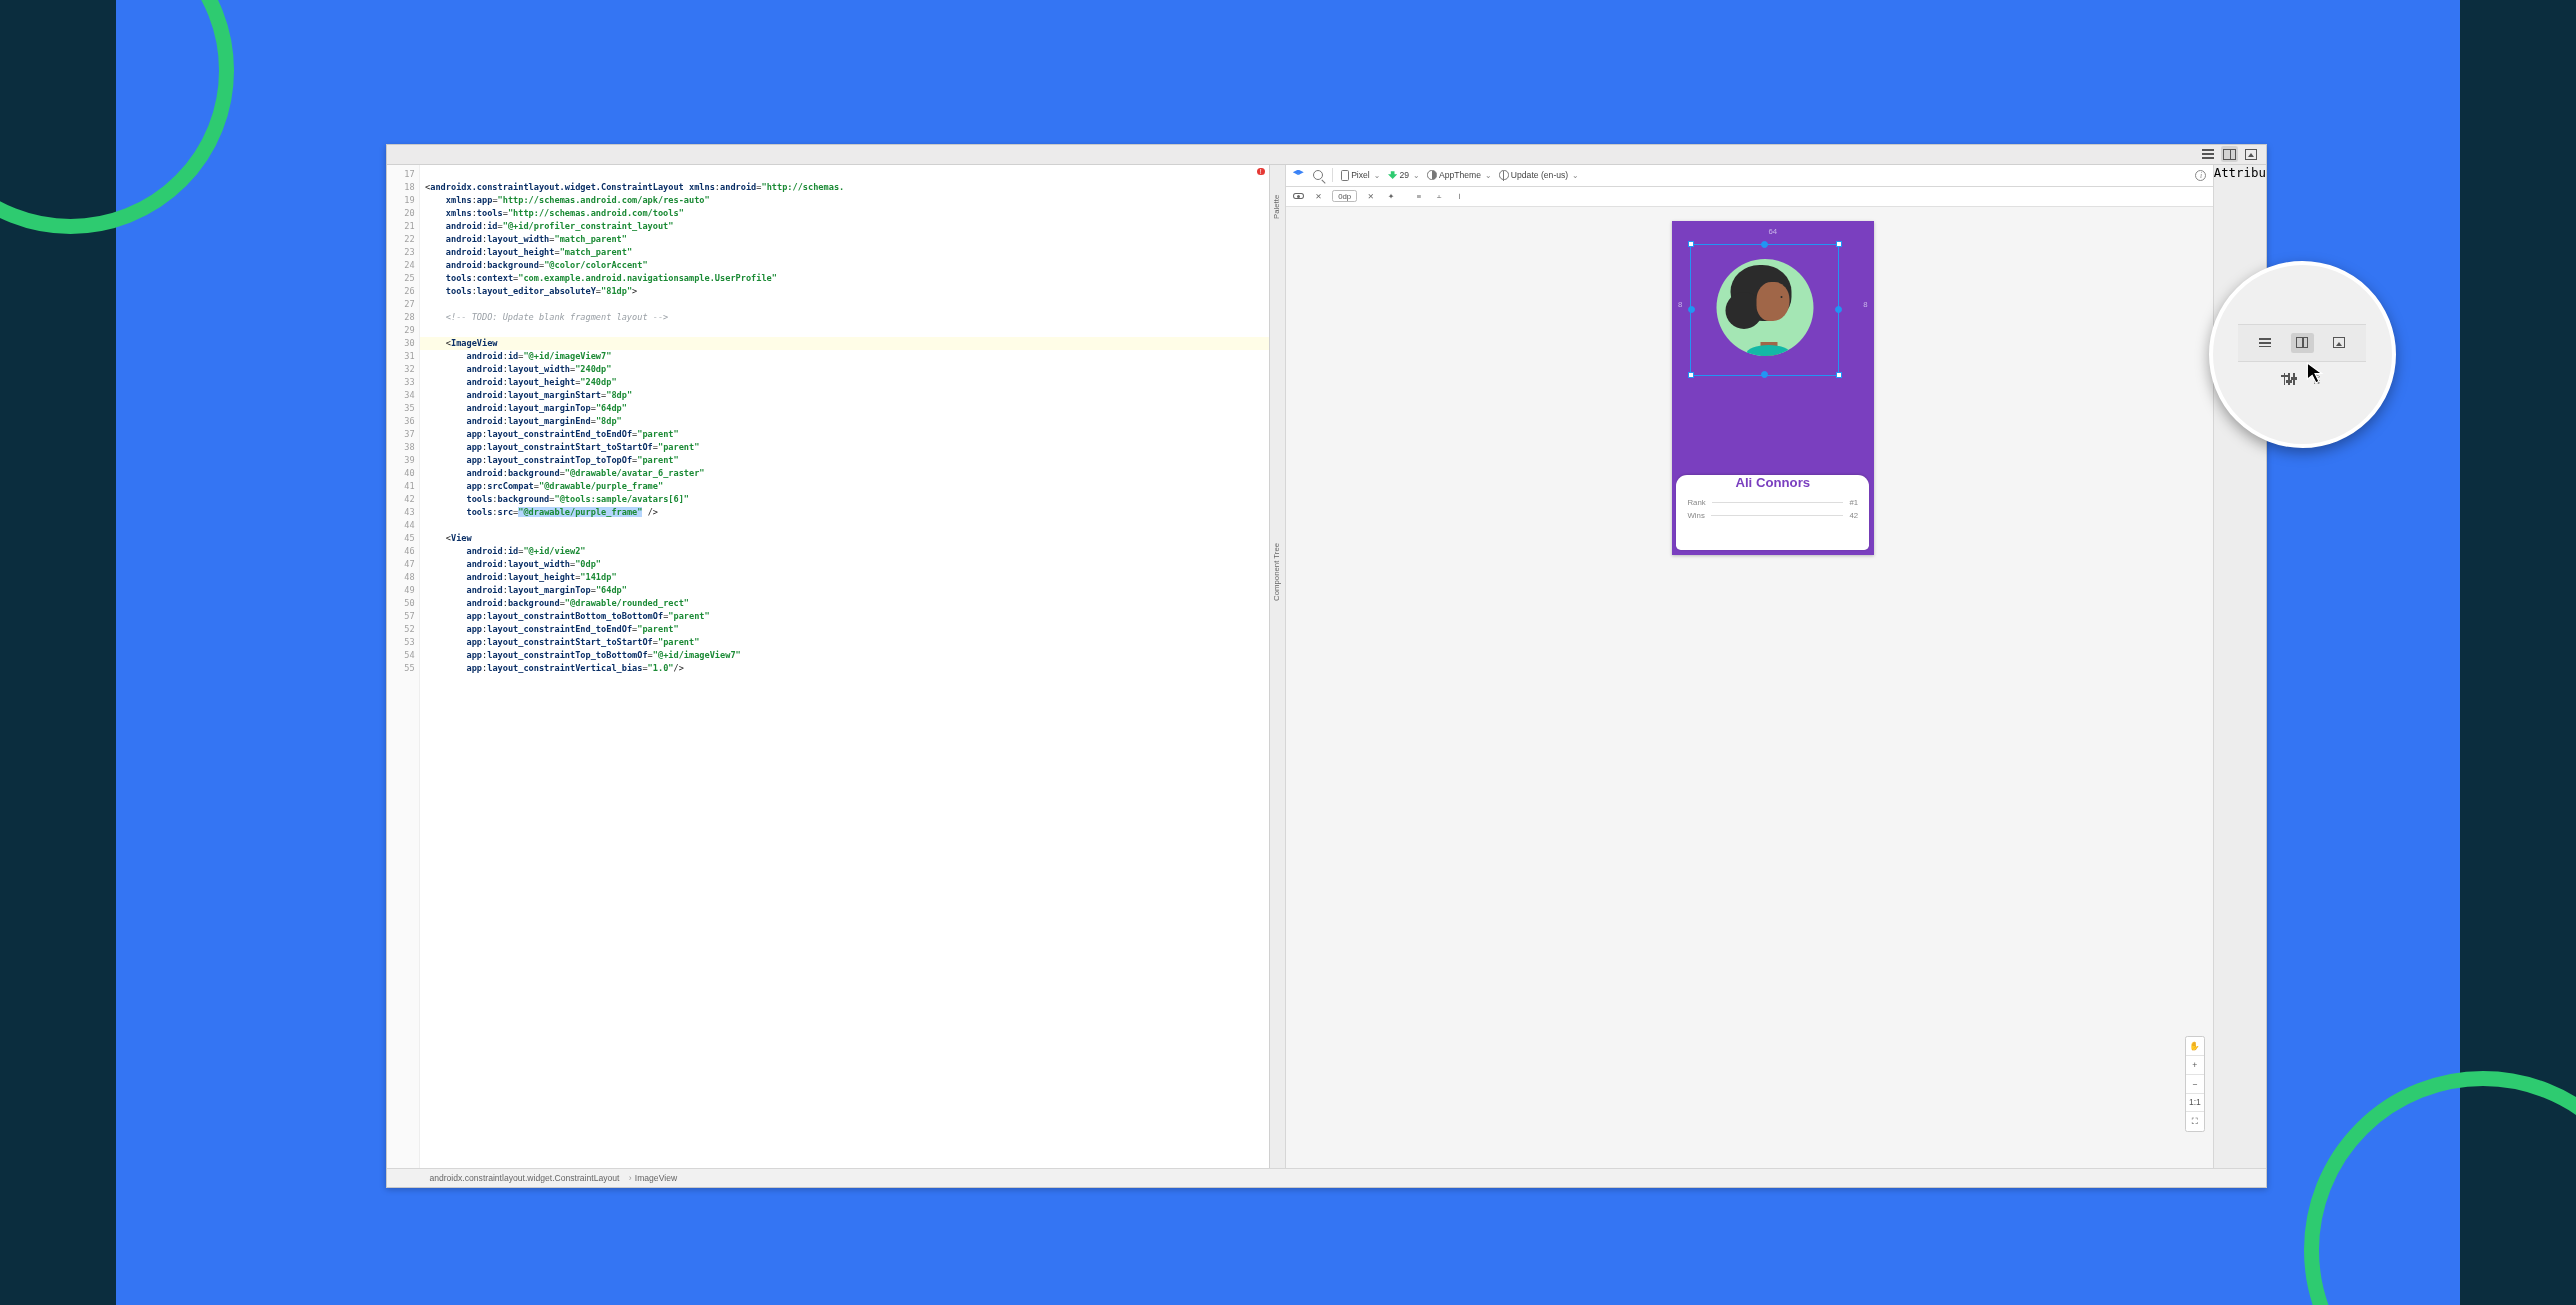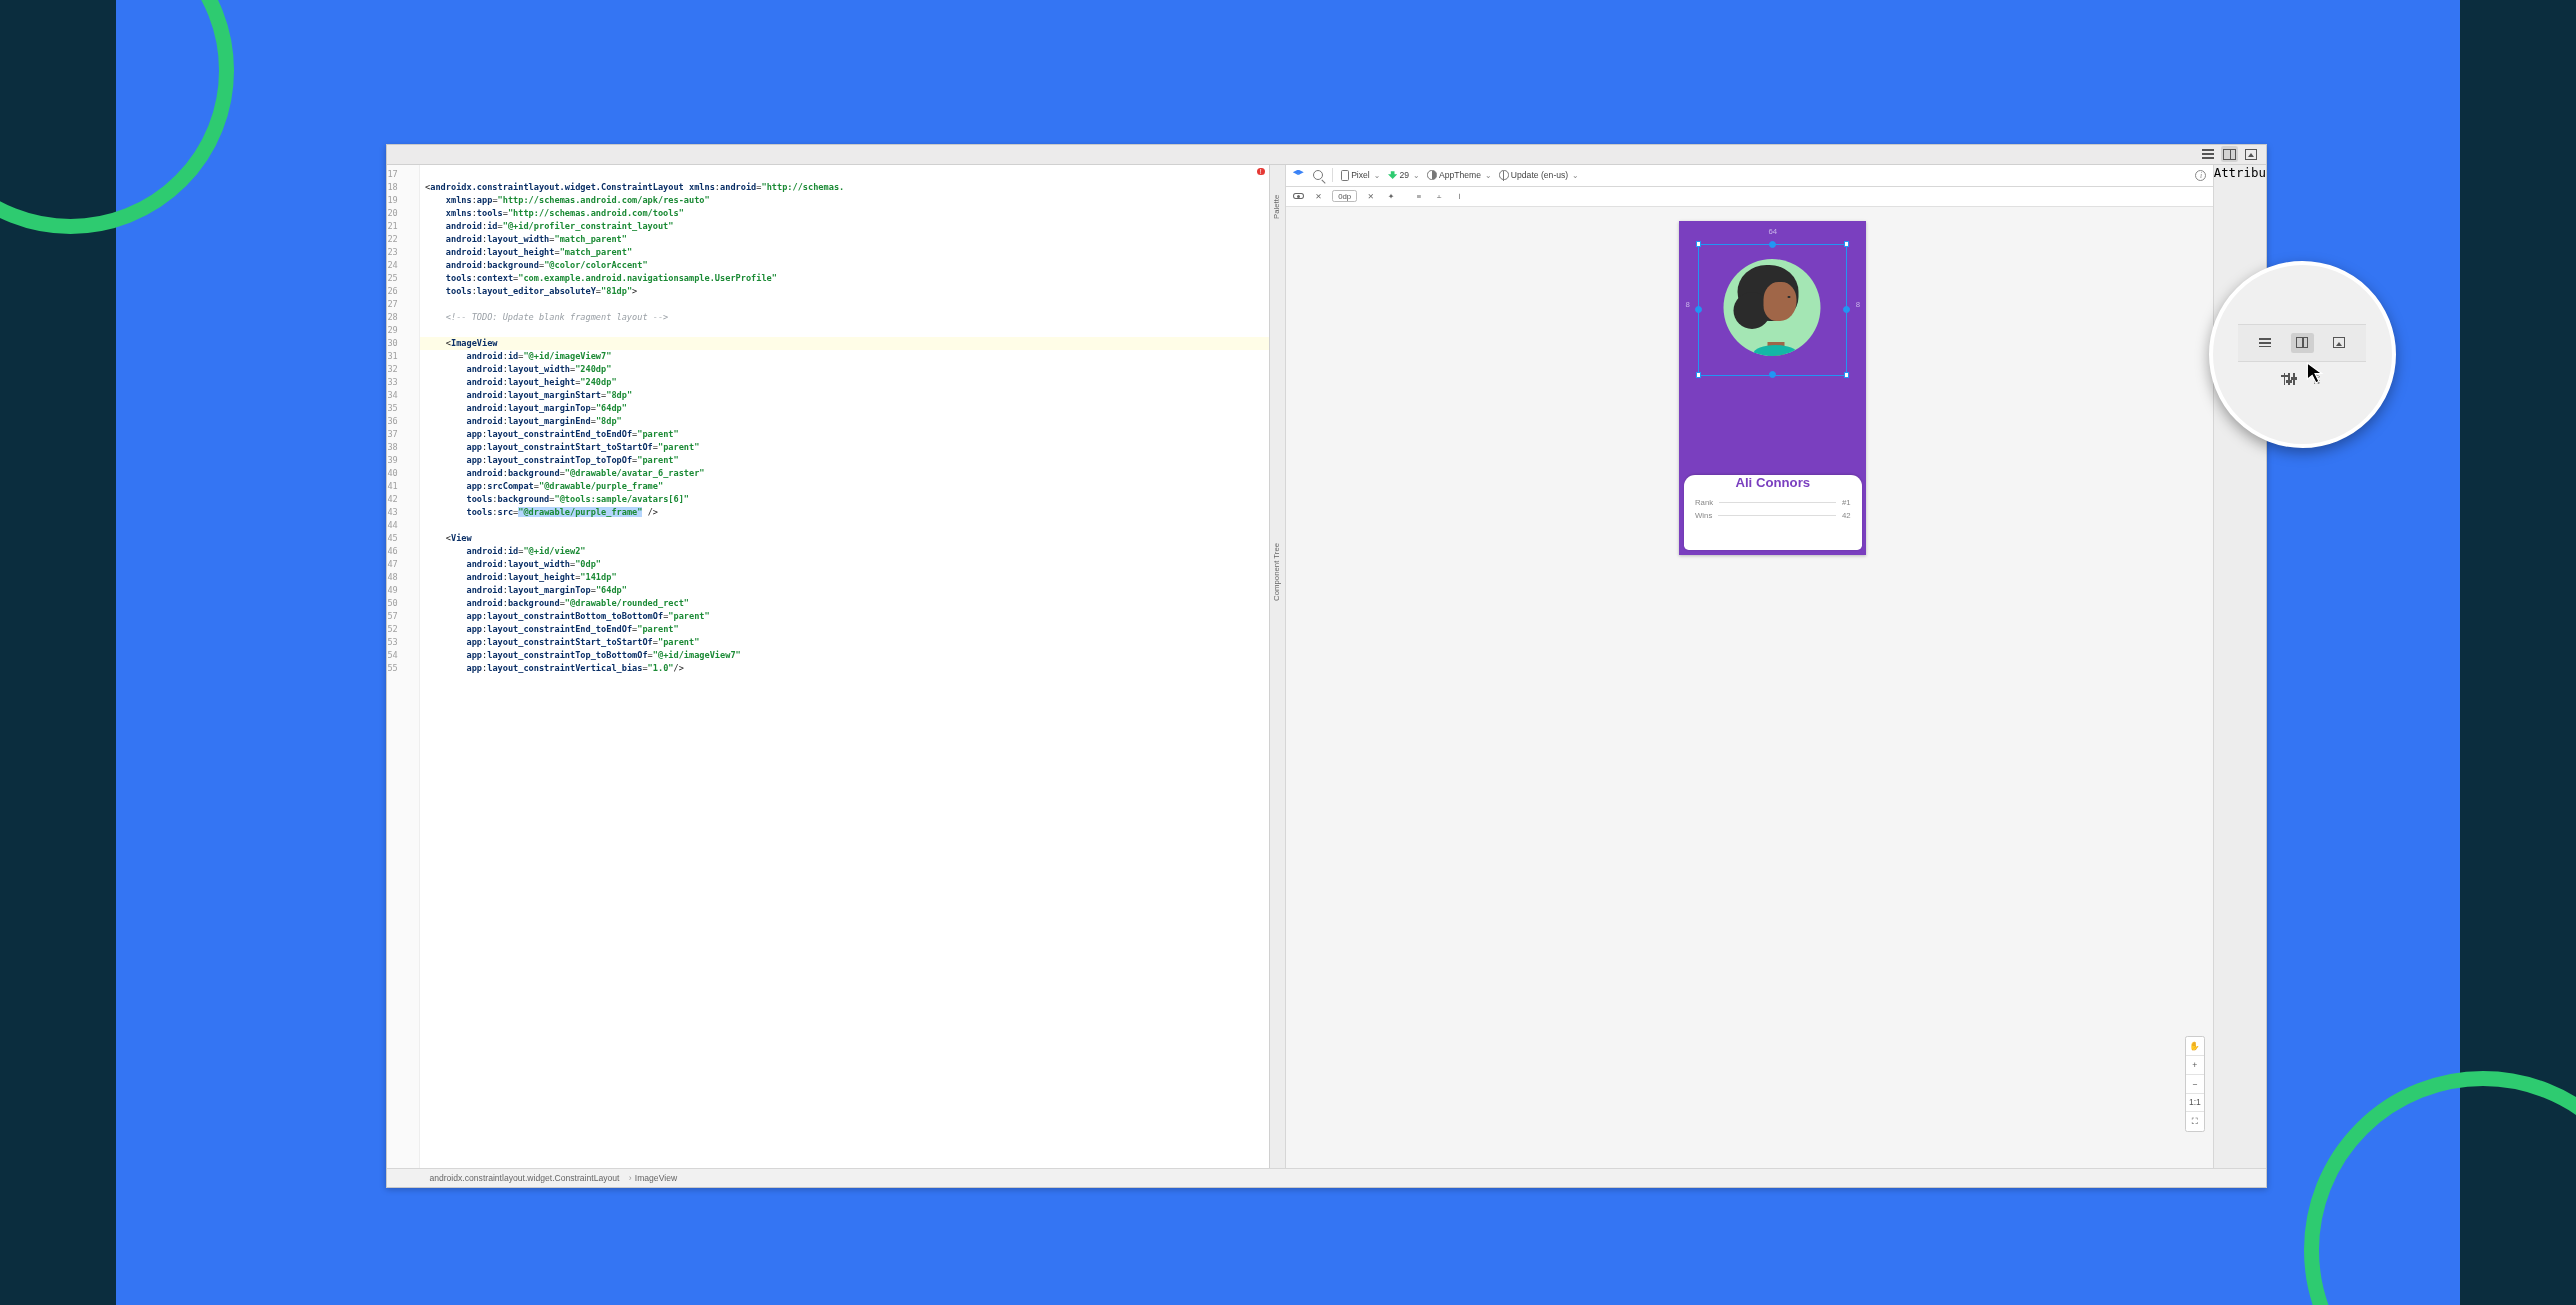--- a/index.html
+++ b/index.html
@@ -65,20 +65,21 @@
     display: flex;
     border-right: 0.8px solid #d0d0d0;
     position: relative;
   }
   .gutter {
     flex: 0 0 33px;
     background: #fafafa;
     border-right: 0.8px solid #eee;
     font: 8.6px Menlo, monospace;
     color: #a0a0a0;
+    text-align: right;
     padding: 3.1px 4.7px 0 0;
     line-height: 13px;
   }
   .gutter .gline { height: 13px; position: relative; }
   .gutter .g-dot::after {
     content:""; position:absolute; left:-11px; top:3.1px;
     width:6.2px; height:6.2px; border-radius:50%; background:#38bdf8;
   }
   .gutter .g-sq::after {
     content:""; position:absolute; left:-11px; top:3.9px;
@@ -163,21 +164,21 @@
   .eye-ic{width:11px;height:6.2px;border:1.2px solid #666;border-radius:50%/100%;position:relative;}
   .eye-ic::after{content:"";position:absolute;left:3.1px;top:0.8px;width:3.1px;height:3.1px;background:#666;border-radius:50%;}
   .dpbox{border:0.8px solid #bbb;border-radius:2.3px;padding:0.8px 4.7px;font:7.8px sans-serif;}
 
   .canvas {
     flex:1; display:flex; align-items:flex-start; justify-content:center;
     padding: 14px 31px 14px 78px;
     overflow:hidden; position:relative;
   }
   .device {
-    width: 187px; height: 334px;
+    width: 202px; height: 334px;
     background: #7a3fbf;
     position: relative;
     box-shadow: 0 0.8px 3.1px rgba(0,0,0,.25);
   }
   .selbox {
     position:absolute;
     left: 18.7px; top: 23px;
     width: 149px; height: 132px;
     border: 0.8px solid #2196f3;
   }

